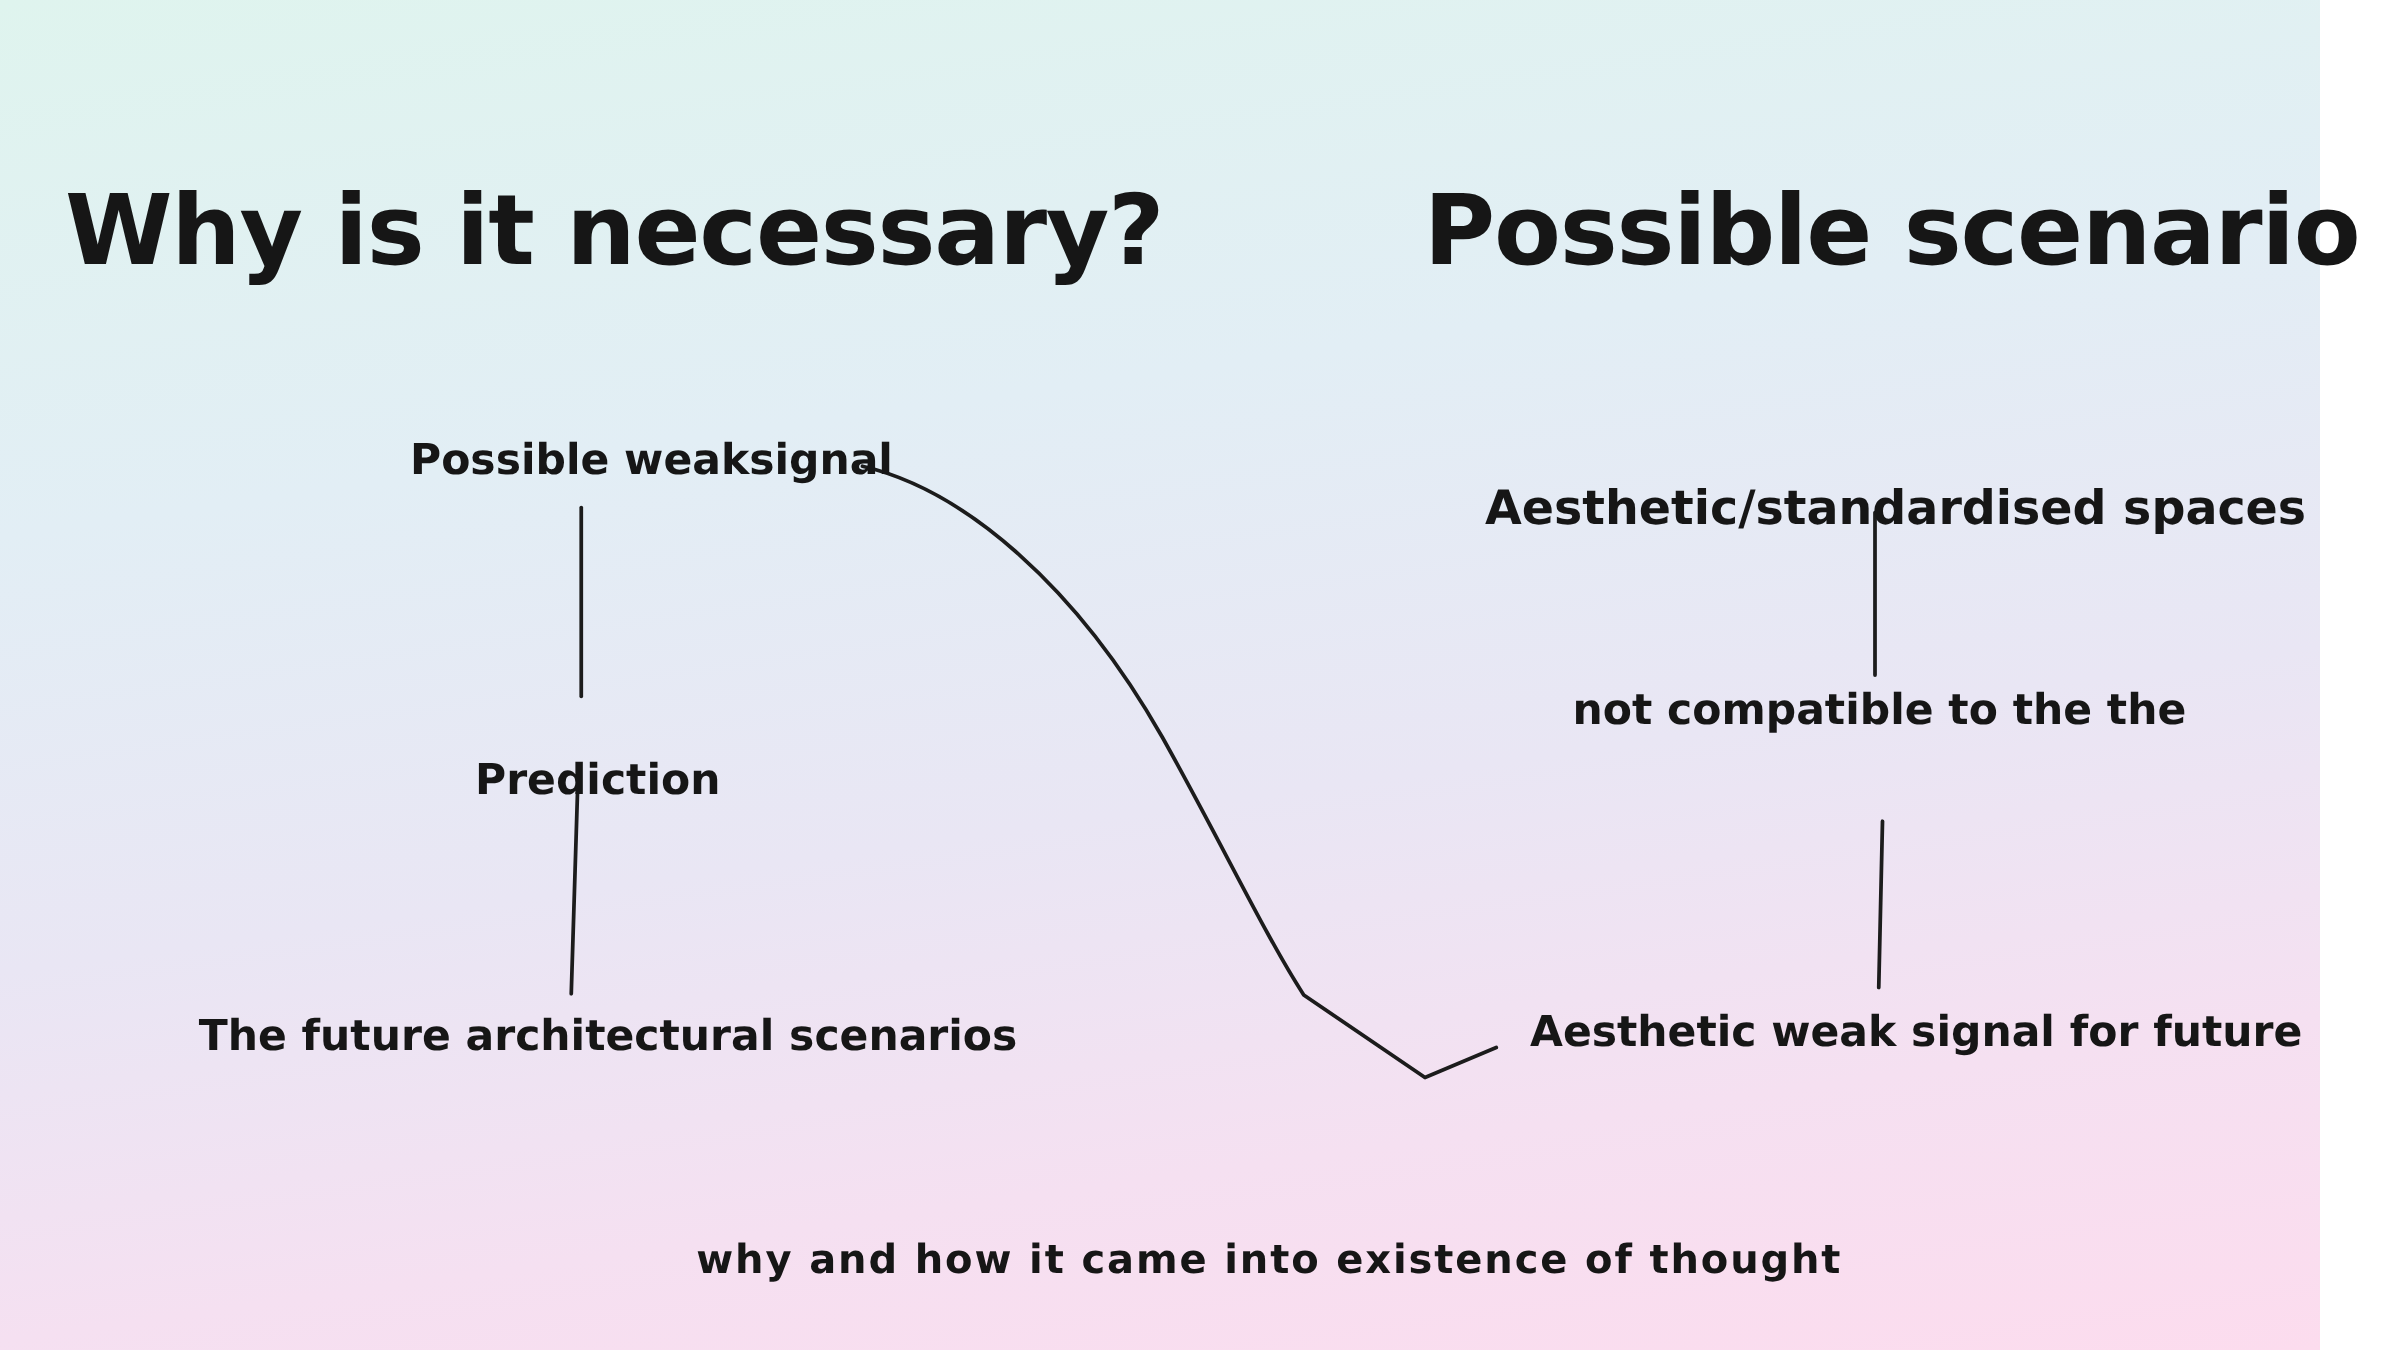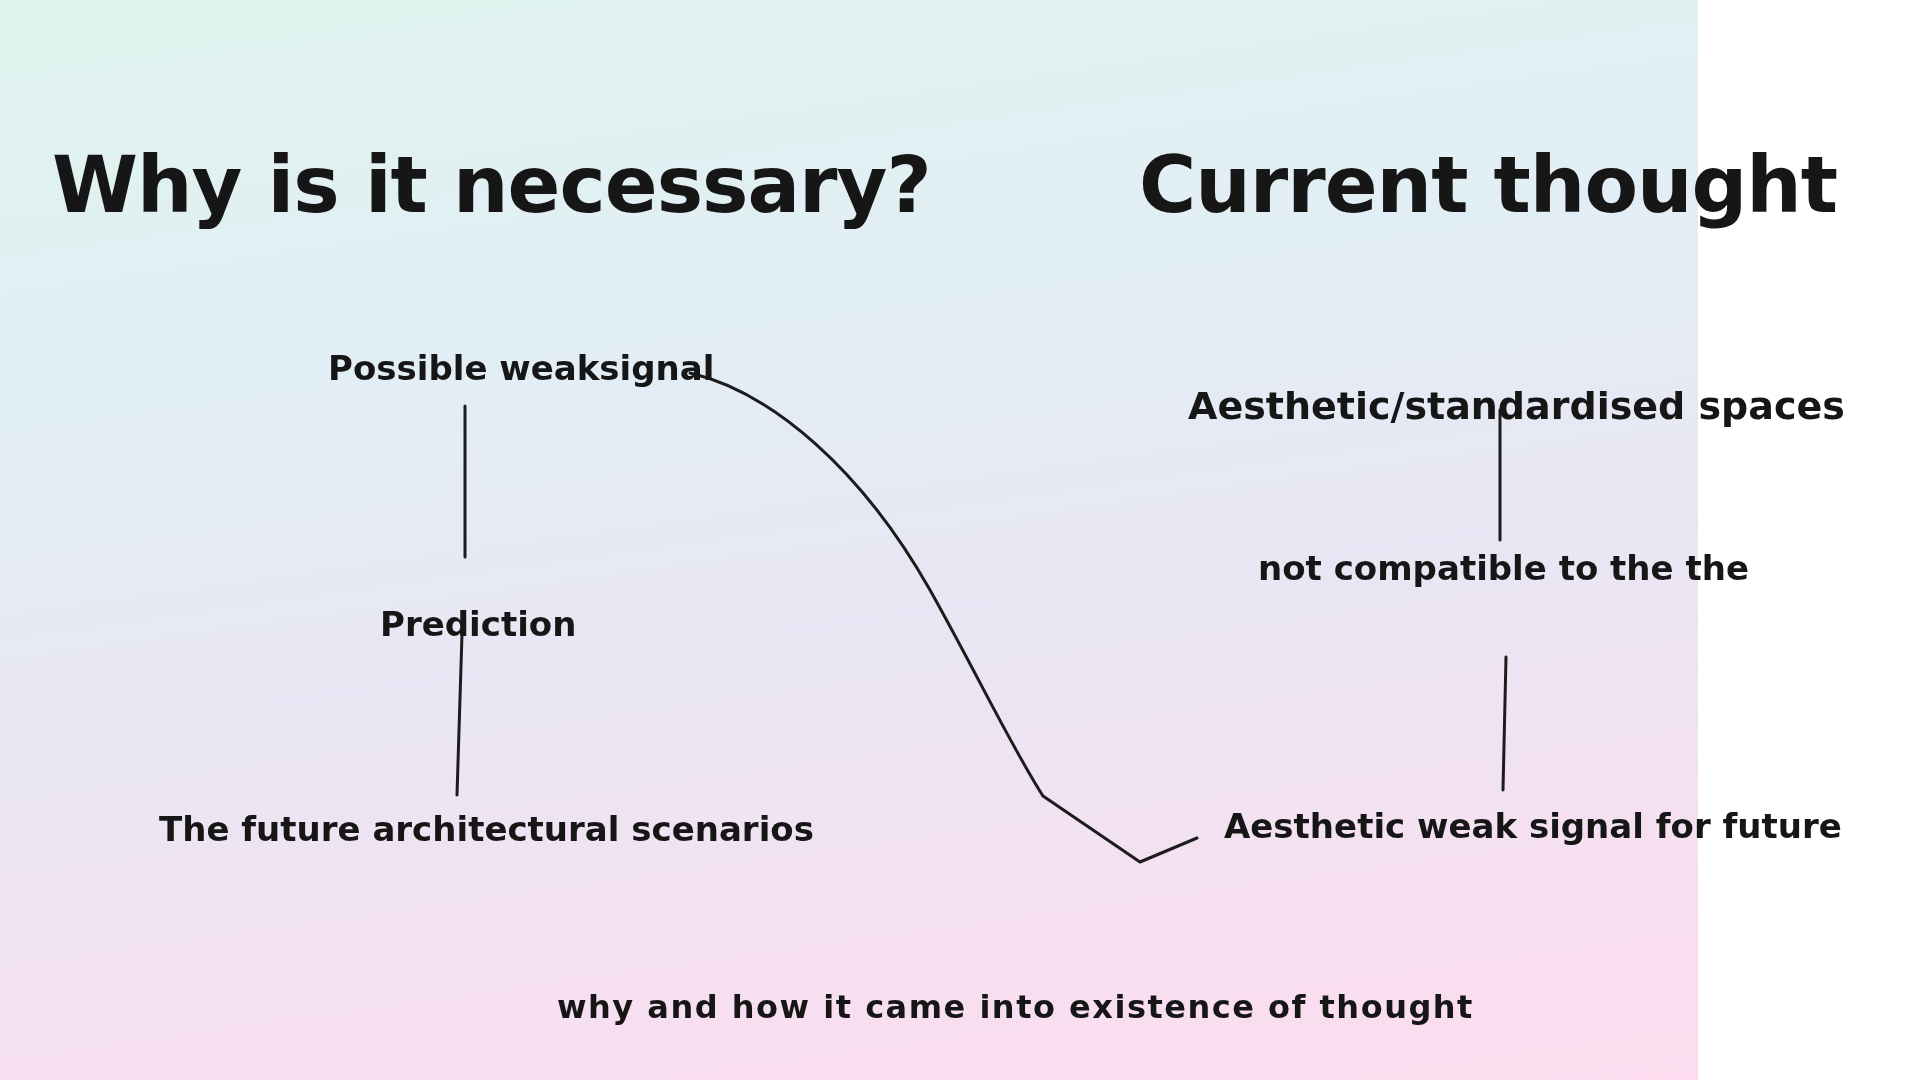--- a/index.html
+++ b/index.html
@@ -6,21 +6,21 @@
     margin: 0;
     padding: 0;
   }
   body {
     width: 1920px;
     height: 1080px;
     overflow: hidden;
   }
   .canvas {
     position: relative;
-    width: 1698px;
+    width: 1856px;
     height: 1080px;
     background: linear-gradient(172deg,
       #dff4ee 0%,
       #e2eef5 32%,
       #e9e6f4 58%,
       #f5e0f1 80%,
       #fcdcee 100%);
     font-family: "DejaVu Sans", "Liberation Sans", sans-serif;
     color: #161616;
   }
@@ -74,21 +74,21 @@
       <line x1="465" y1="406" x2="465" y2="557"></line>
       <line x1="462" y1="634" x2="457" y2="795"></line>
       <line x1="1500" y1="410" x2="1500" y2="540"></line>
       <line x1="1506" y1="657" x2="1503" y2="790"></line>
       <path d="M 690 373 C 772 392, 862 470, 930 590 C 976 672, 1012 748, 1043 796 L 1140 862 L 1197 838"></path>
     </g>
   </svg>
 
   <div class="heading" style="left:52px; top:140px;">Why is it necessary?</div>
 
-  <div class="heading" style="left:1139px; top:140px;">Current thought</div>
+  <div class="heading" style="left:1139px; top:140px;">Possible scenario</div>
 
   <div class="label" style="left:328px; top:348px;">Possible weaksignal</div>
 
   <div class="label" style="left:380px; top:584px;margin-top:20px;">Prediction</div>
 
   <div class="label" style="left:159px; top:809px;">The future architectural scenarios</div>
 
   <div class="label label-lg" style="left:1188px; top:344px;">Aesthetic/standardised spaces</div>
 
   <div class="label-block" style="left:1243px; top:540px;">

